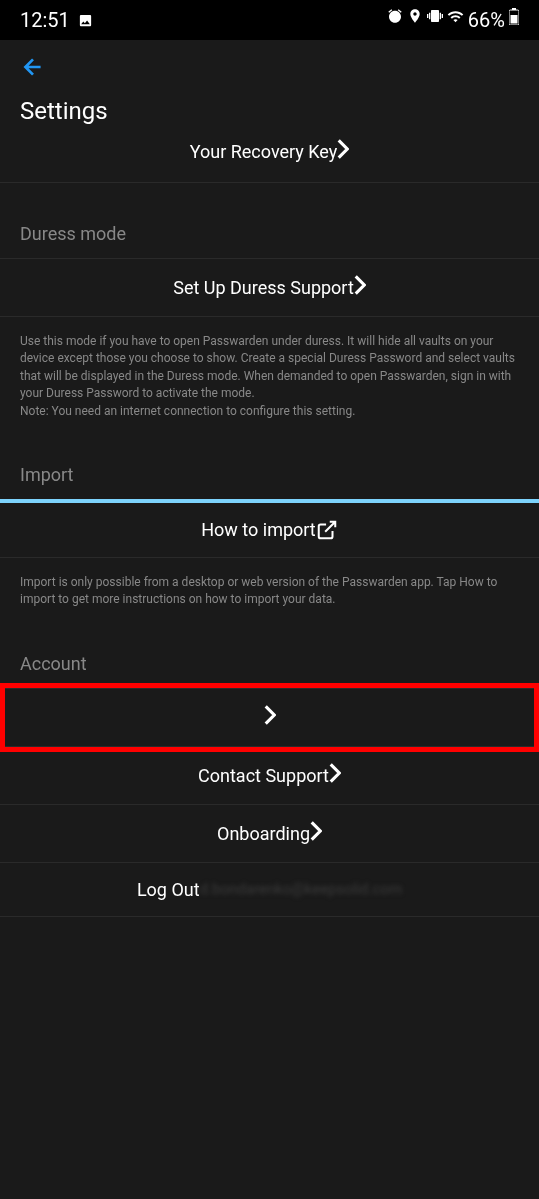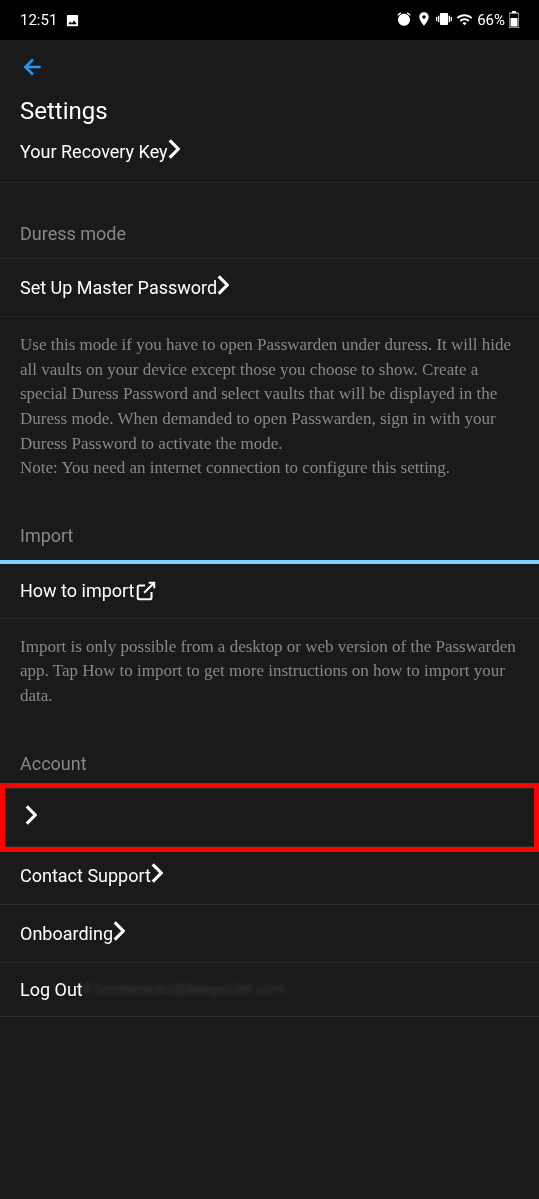--- a/index.html
+++ b/index.html
@@ -15,21 +15,21 @@
       color: #ffffff;
       overflow: hidden;
     }
     .status-bar {
       height: 40px;
       background: #000000;
       display: flex;
       justify-content: space-between;
       align-items: center;
       padding: 0 20px;
-      font-size: 15px;
+      font-size: 20px;
     }
     .status-left {
       display: flex;
       align-items: center;
       gap: 8px;
     }
     .status-right {
       display: flex;
       align-items: flex-start;
       gap: 4px;
@@ -48,21 +48,21 @@
       font-size: 28px;
       line-height: 1;
     }
     .page-title {
       padding: 4px 20px 10px 20px;
       font-size: 24px;
       font-weight: 400;
     }
     .list-item {
       display: flex;
-      justify-content: flex-start;
+      justify-content: center;
       align-items: center;
       padding: 16px 20px;
       border-bottom: 1px solid #2a2a2a;
       font-size: 18px;
       color: #ffffff;
     }
     .list-item.first-row {
       padding-top: 4px;
       padding-bottom: 18px;
     }
@@ -73,24 +73,23 @@
     .section-header {
       padding: 40px 20px 14px 20px;
       font-size: 18px;
       color: #888888;
     }
     .section-header.tight {
       padding-top: 36px;
     }
     .description {
       padding: 16px 20px 8px 20px;
-      font-size: 17px;
+      font-size: 12px;
       color: #888888;
       line-height: 1.45;
-      font-family: Liberation Serif, serif;
     }
     .highlighted {
       border: 5px solid #ff0000;
       margin: -5px 0;
       position: relative;
       z-index: 2;
     }
     .external-icon {
       display: inline-flex;
     }
@@ -159,21 +158,21 @@
   <span class="chevron">
     <svg width="12" height="20" viewBox="0 0 8 14" fill="none" stroke="#ffffff" stroke-width="2.2">
         <path d="M1 1l6 6-6 6"></path>
       </svg>
   </span>
 </div>
 
 <div class="section-header">Duress mode</div>
 
 <div class="list-item" style="border-top:1px solid #2a2a2a;">
-  <span>Set Up Master Password</span>
+  <span>Set Up Duress Support</span>
   <span class="chevron">
     <svg width="12" height="20" viewBox="0 0 8 14" fill="none" stroke="#ffffff" stroke-width="2.2">
         <path d="M1 1l6 6-6 6"></path>
       </svg>
   </span>
 </div>
 
 <div class="description" style="white-space: pre-line;">Use this mode if you have to open Passwarden under duress. It will hide all vaults on your device except those you choose to show. Create a special Duress Password and select vaults that will be displayed in the Duress mode. When demanded to open Passwarden, sign in with your Duress Password to activate the mode.
 Note: You need an internet connection to configure this setting.</div>
 

